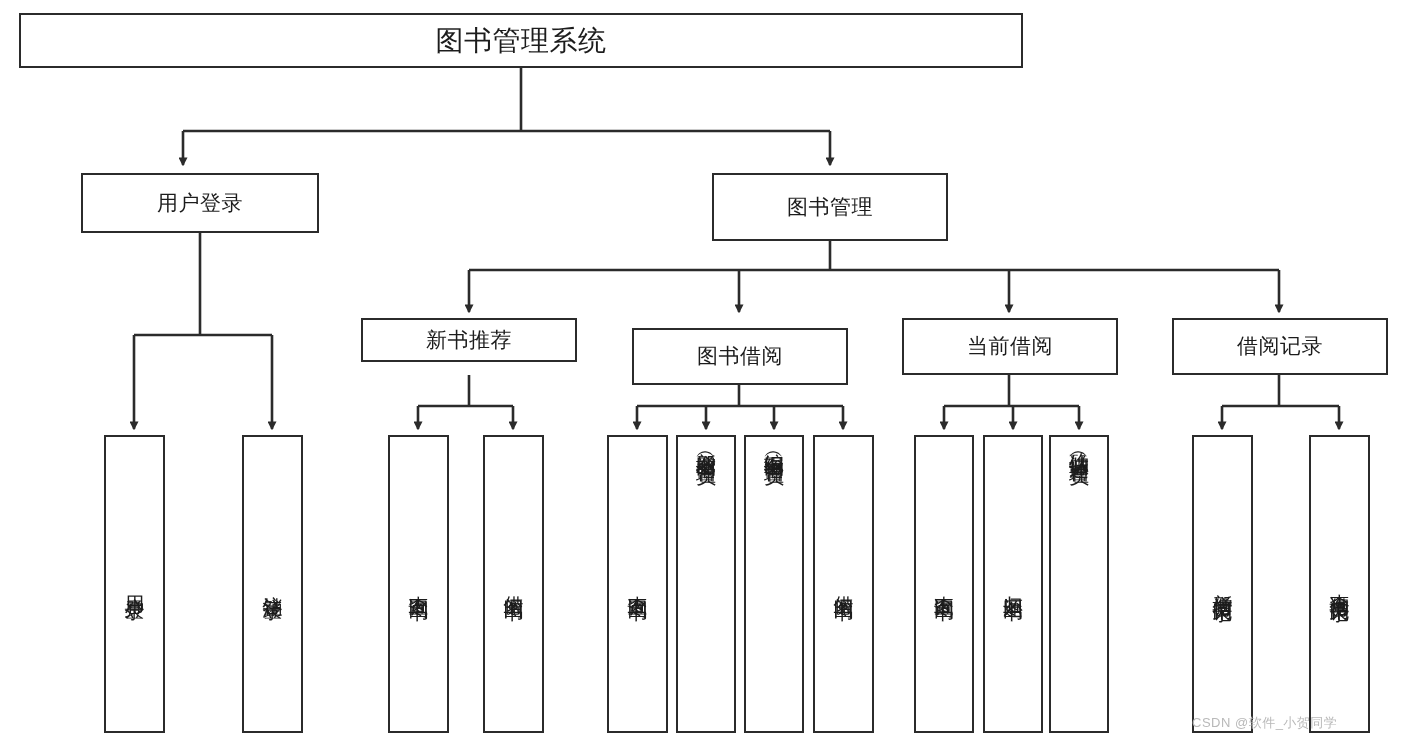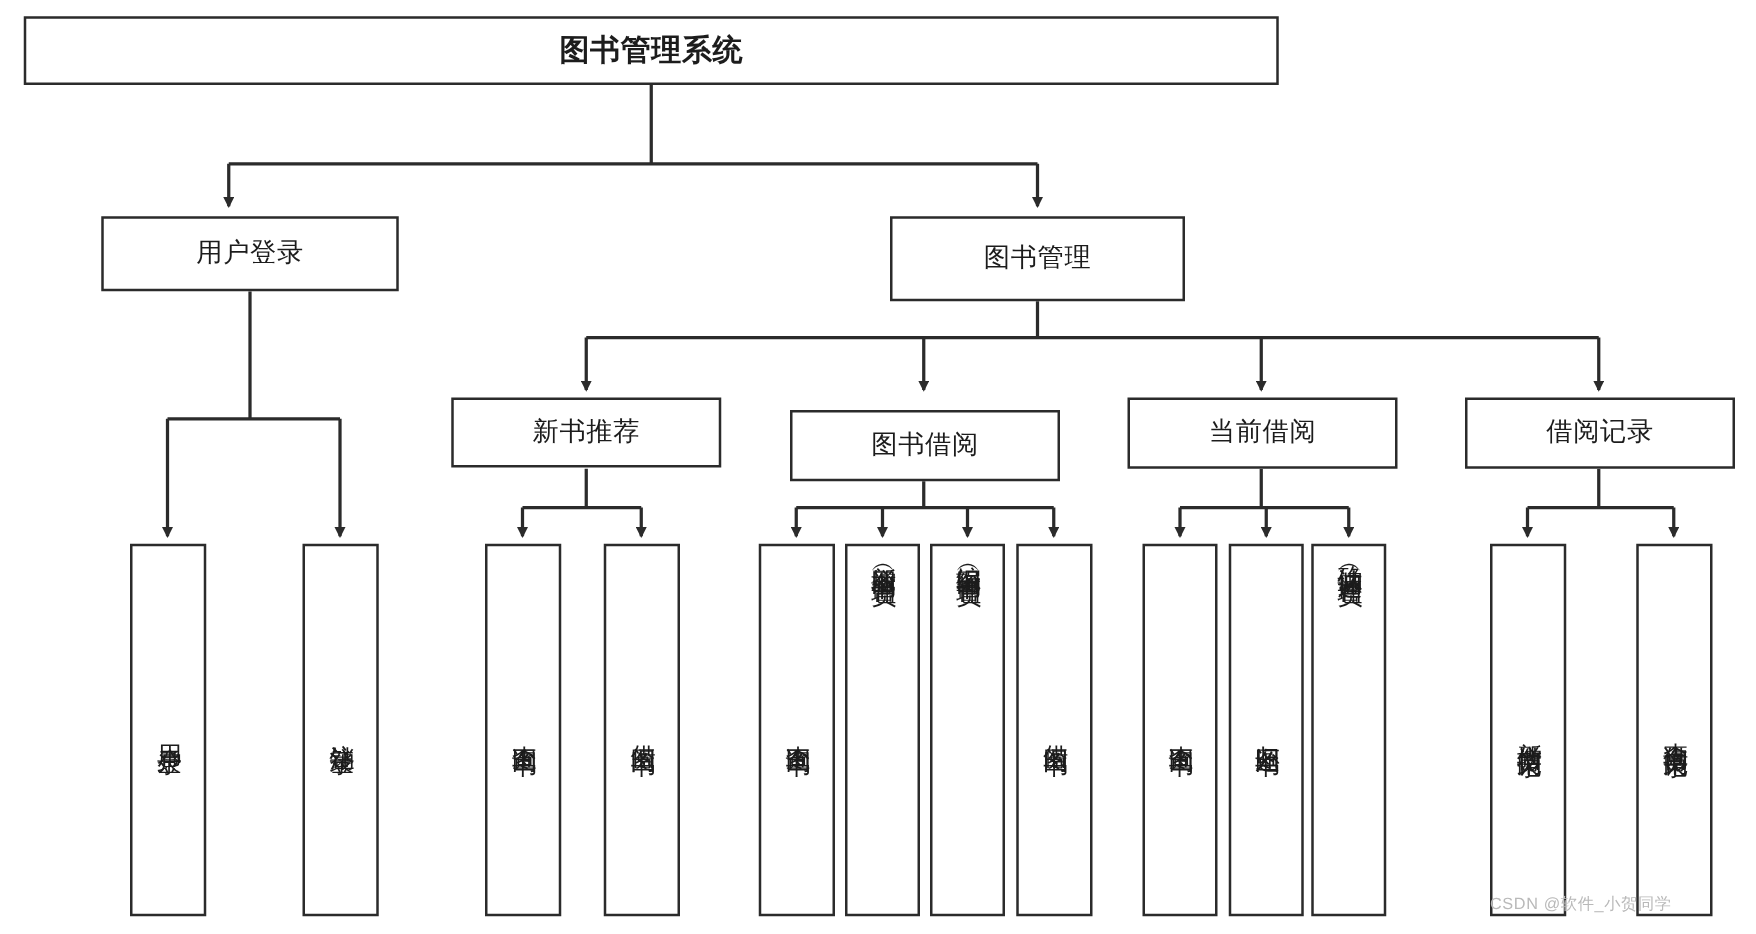--- a/index.html
+++ b/index.html
@@ -37,21 +37,21 @@
     z-index: 2;
   }
   .node-label {
     color: #1c1c1c;
     font-size: 21px;
     line-height: 1.05;
     letter-spacing: 0.5px;
     white-space: nowrap;
     text-align: center;
   }
-  .node.root .node-label { font-size: 24px; font-weight: bold; }
+  .node.root .node-label { font-size: 28px; }
   .node.branch .node-label { font-size: 21px; }
 
   
   .node.leaf {
     align-items: flex-start;
     justify-content: center;
     padding-top: 0px;
   }
   .node.leaf .node-label {
     writing-mode: vertical-rl;
@@ -135,21 +135,21 @@
     <span class="node-label">图书管理系统</span>
   </div>
 
   <div class="node branch" style="left:81px; top:173px; width:238px; height:60px;">
     <span class="node-label">用户登录</span>
   </div>
   <div class="node branch" style="left:712px; top:173px; width:236px; height:68px;">
     <span class="node-label">图书管理</span>
   </div>
 
-  <div class="node branch" style="left:361px; top:318px; width:216px; height:56px;">
+  <div class="node branch" style="left:361px; top:318px; width:216px; height:44px;">
     <span class="node-label">新书推荐</span>
   </div>
   <div class="node branch" style="left:632px; top:328px; width:216px; height:57px;">
     <span class="node-label">图书借阅</span>
   </div>
   <div class="node branch" style="left:1172px; top:318px; width:216px; height:57px;">
     <span class="node-label">借阅记录</span>
   </div>
   <div class="node branch" style="left:902px; top:318px; width:216px; height:57px;">
     <span class="node-label">当前借阅</span>

